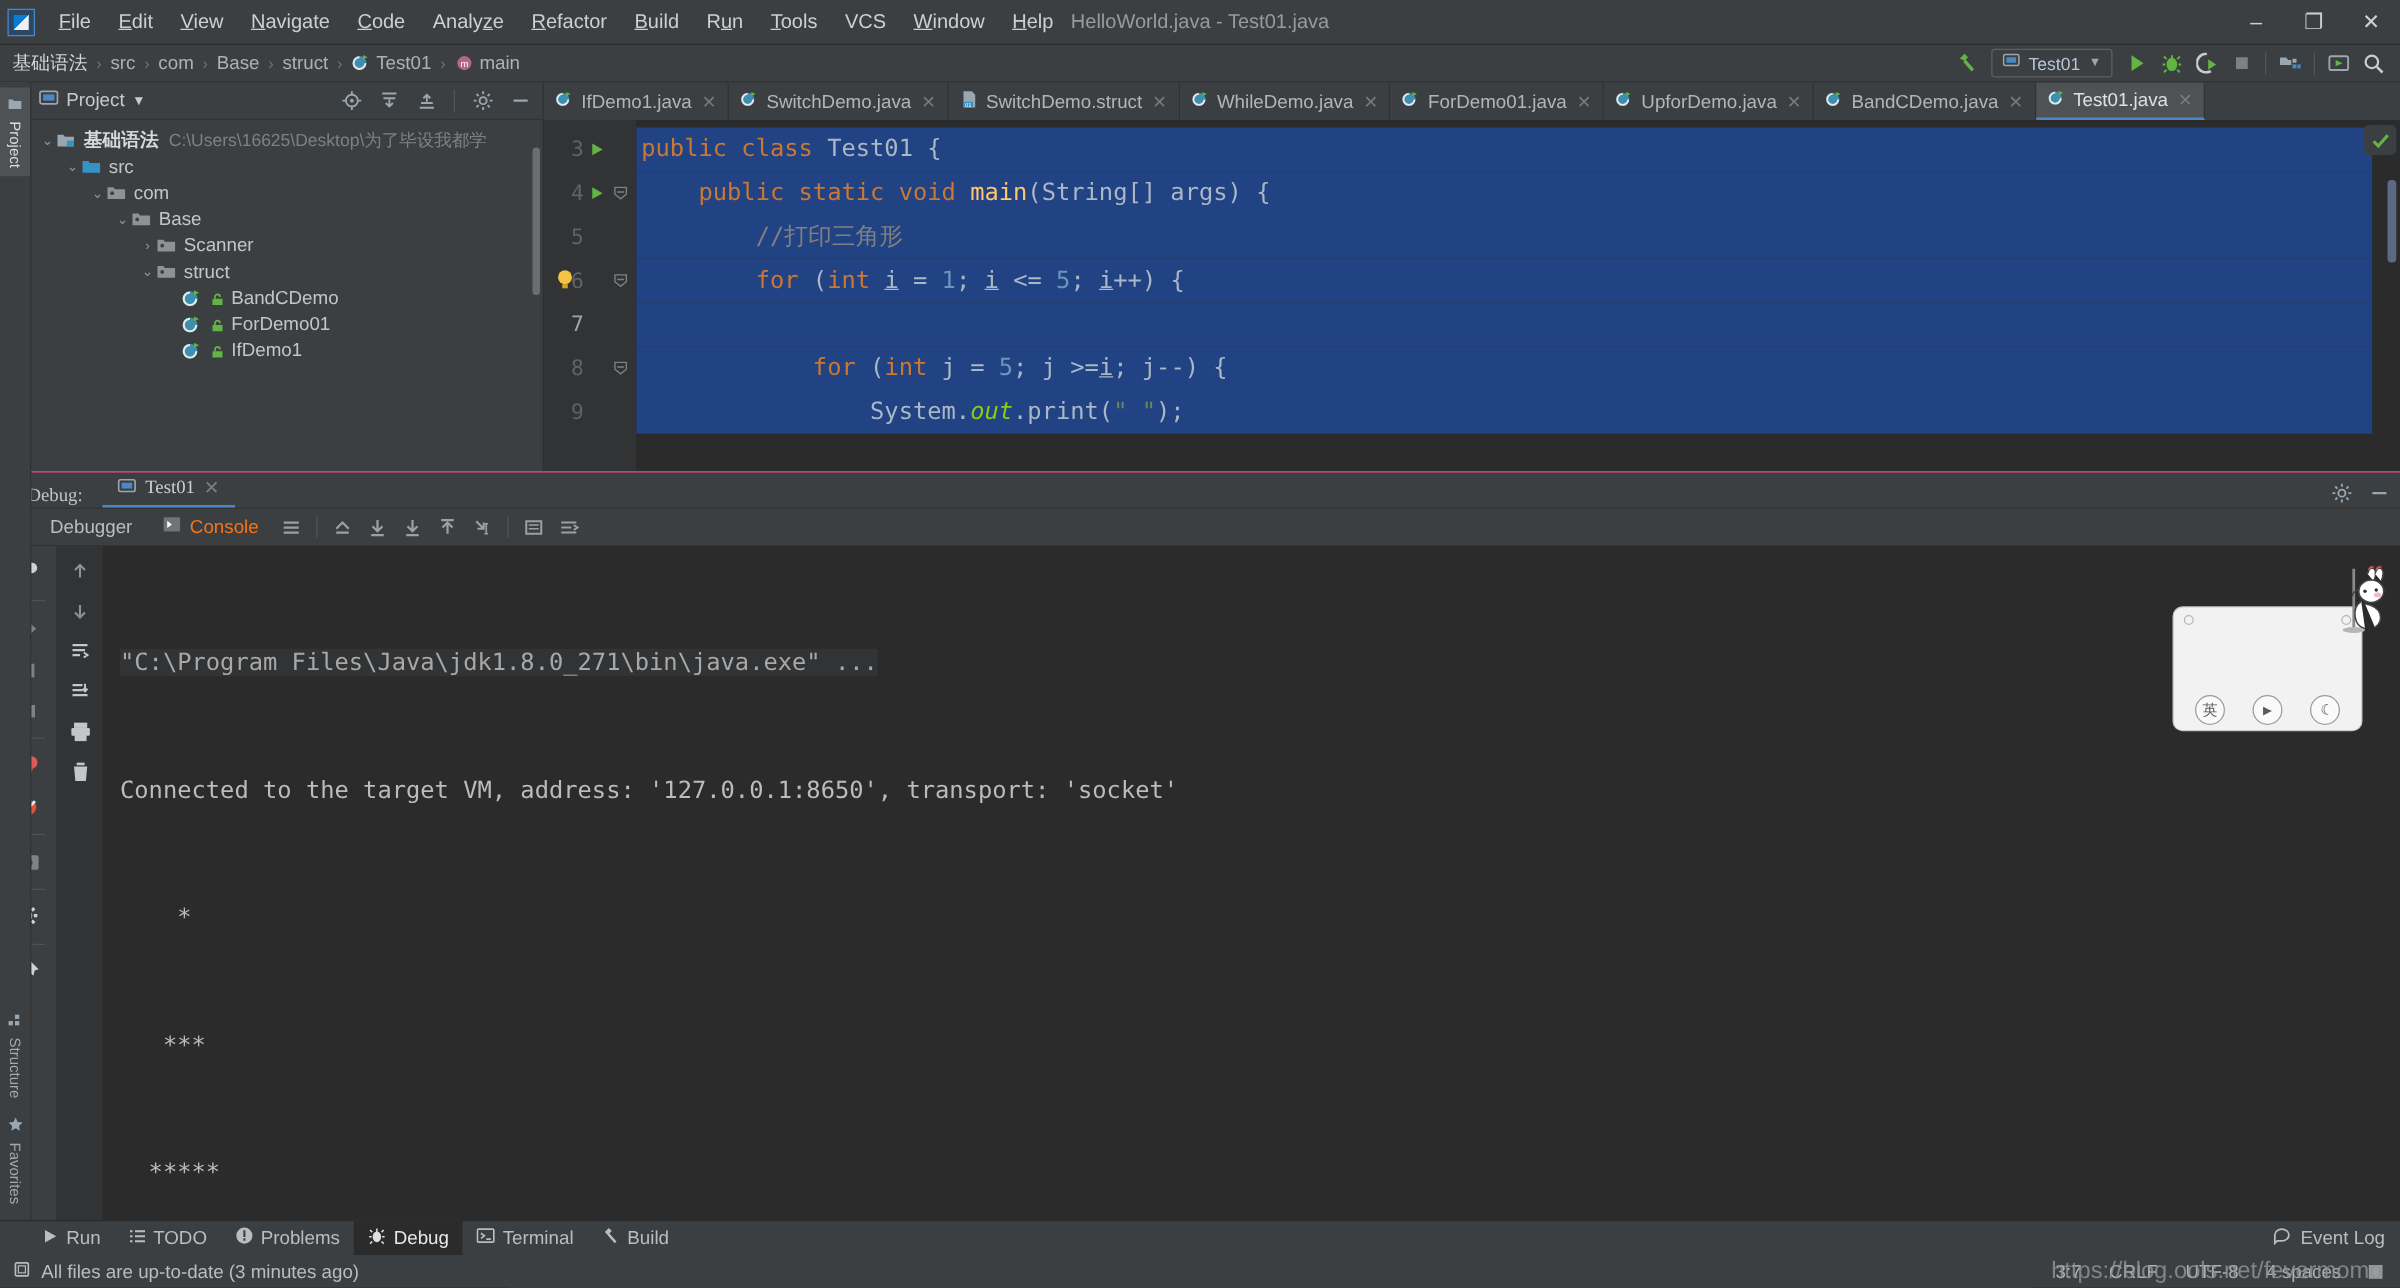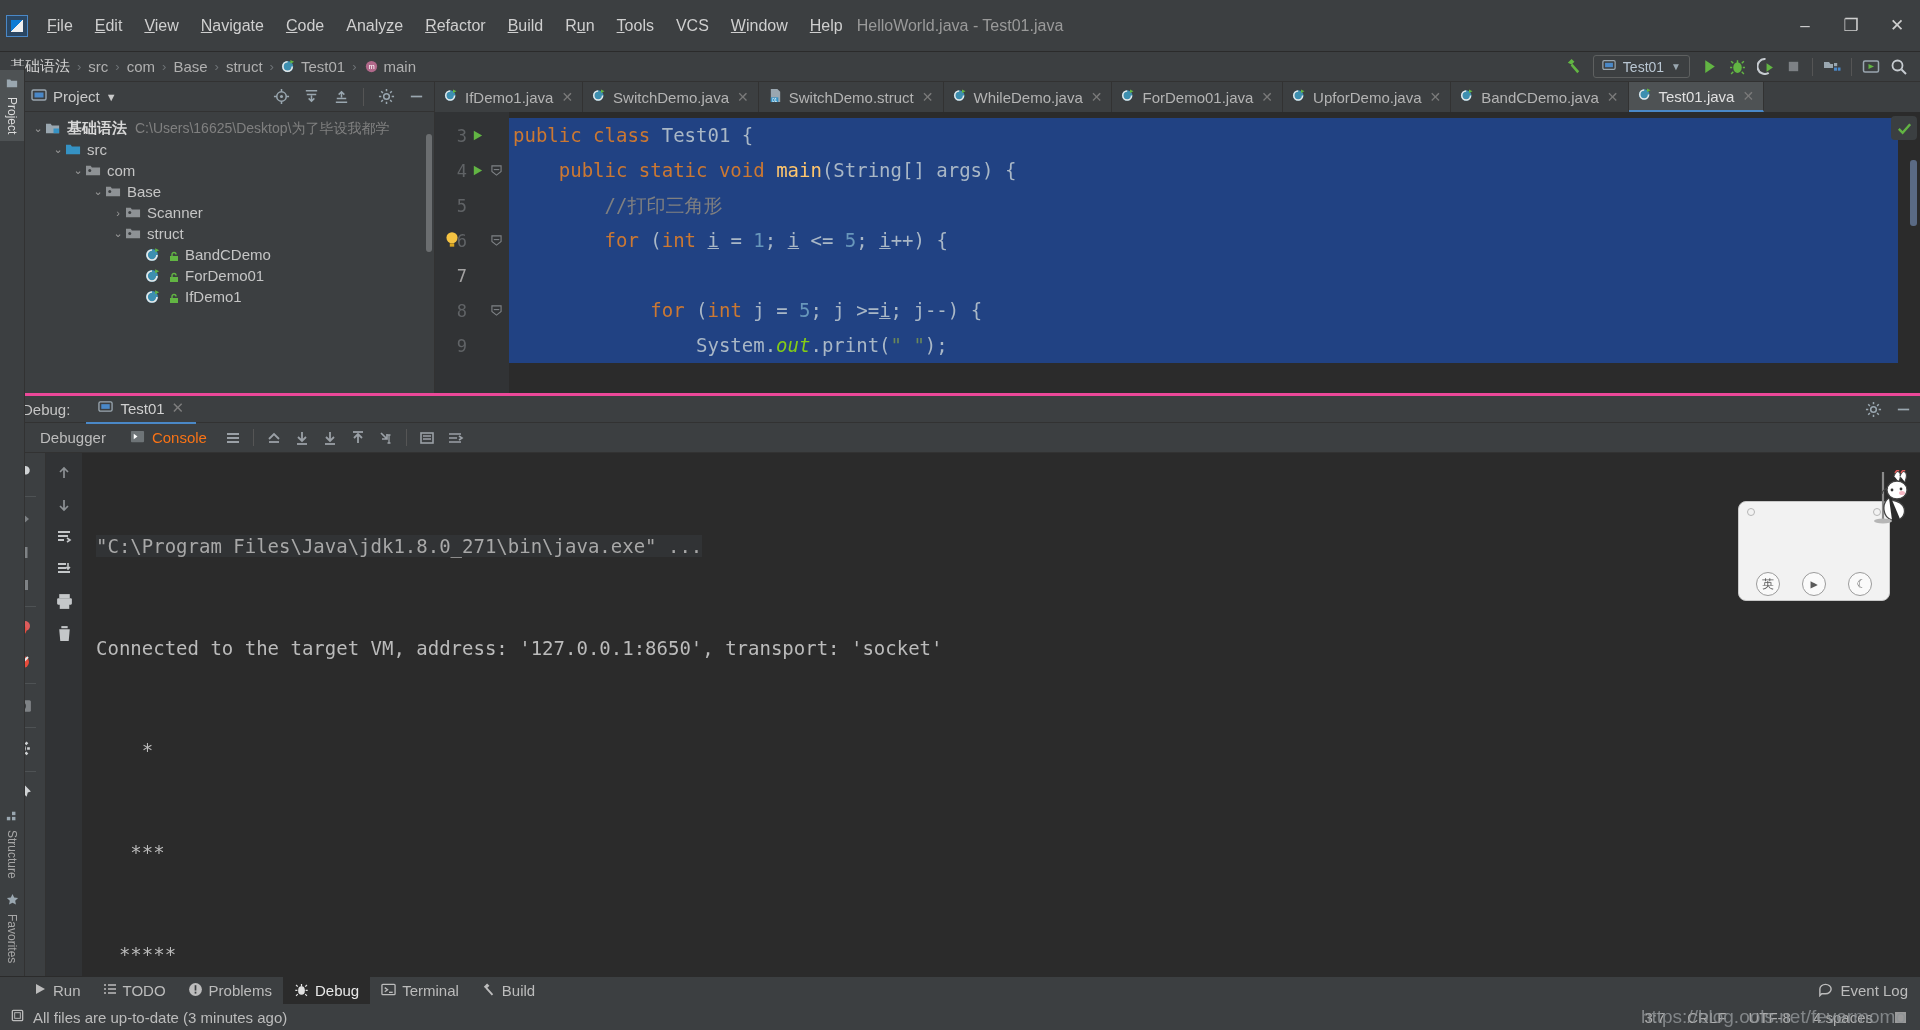--- a/index.html
+++ b/index.html
@@ -8,21 +8,21 @@
     background:#3c3f41;
     font-family:"Liberation Sans", sans-serif;
     font-size:16px;
     color:#bbbbbb;
     position:relative;
   }
   .app { width:1920px; height:1030px; display:flex; flex-direction:column; position:relative; }
 
   
   .titlebar {
-    height:52px; background:#3c3f41; display:flex; align-items:center;
+    height:36px; background:#3c3f41; display:flex; align-items:center;
     border-bottom:1px solid #2b2b2b; flex:none; position:relative;
   }
   .ij-logo {
     width:22px; height:22px; margin:0 8px 0 6px; border:1px solid #4a88c7;
     background:#2b4763; position:relative; flex:none;
   }
   .ij-logo::after{
     content:""; position:absolute; left:4px; top:4px; width:12px;height:12px;
     background:linear-gradient(135deg,#0d7bd4 50%,#f0f0f0 50%);
   }
@@ -147,22 +147,22 @@
   }
   .inspect-badge {
     position:absolute; right:3px; top:4px; width:26px; height:24px;
     background:#3b3f41; border-radius:4px; display:flex; align-items:center; justify-content:center;
   }
   .ed-scroll { position:absolute; right:3px; top:48px; width:7px; height:66px; background:#5a6a84; border-radius:3px; }
 
   
   .debugpanel { flex:1; display:flex; flex-direction:column; background:#3c3f41; min-height:0; }
   .dp-header {
-    height:30px; display:flex; align-items:center; flex:none;
-    border-top:3px solid #ec4899; border-bottom:1px solid #323232; padding-left:22px; position:relative;
+    height:30px; display:flex; align-items:flex-end; flex:none;
+    border-top:1px solid #ec4899; border-bottom:1px solid #323232; padding-left:22px; position:relative;font-family:Liberation Serif, serif;
   }
   .dp-title{ color:#c4c4c4; font-size:15px; margin-right:16px; }
   .dp-tab {
     display:flex; align-items:center; gap:7px; padding:0 12px; height:29px;
     color:#d0d0d0; font-size:15px; border-bottom:2px solid #4a88c7;
   }
   .dp-tab .x{ color:#7d7d7d; }
   .dp-header .spacer{ flex:1; }
   .dp-hico { width:26px; height:24px; display:flex; align-items:center; justify-content:center; color:#9aa0a6; margin-right:4px;}
 

